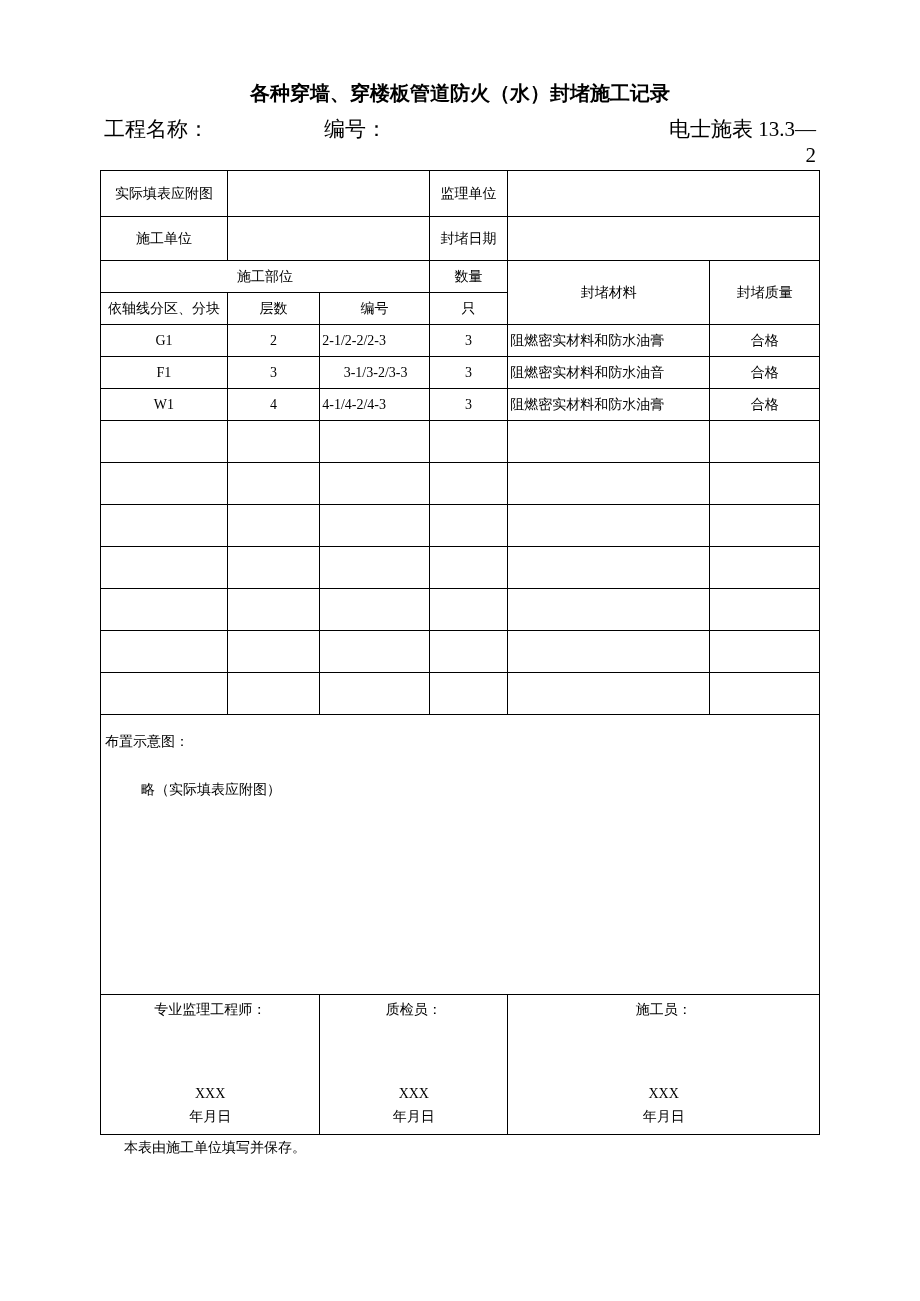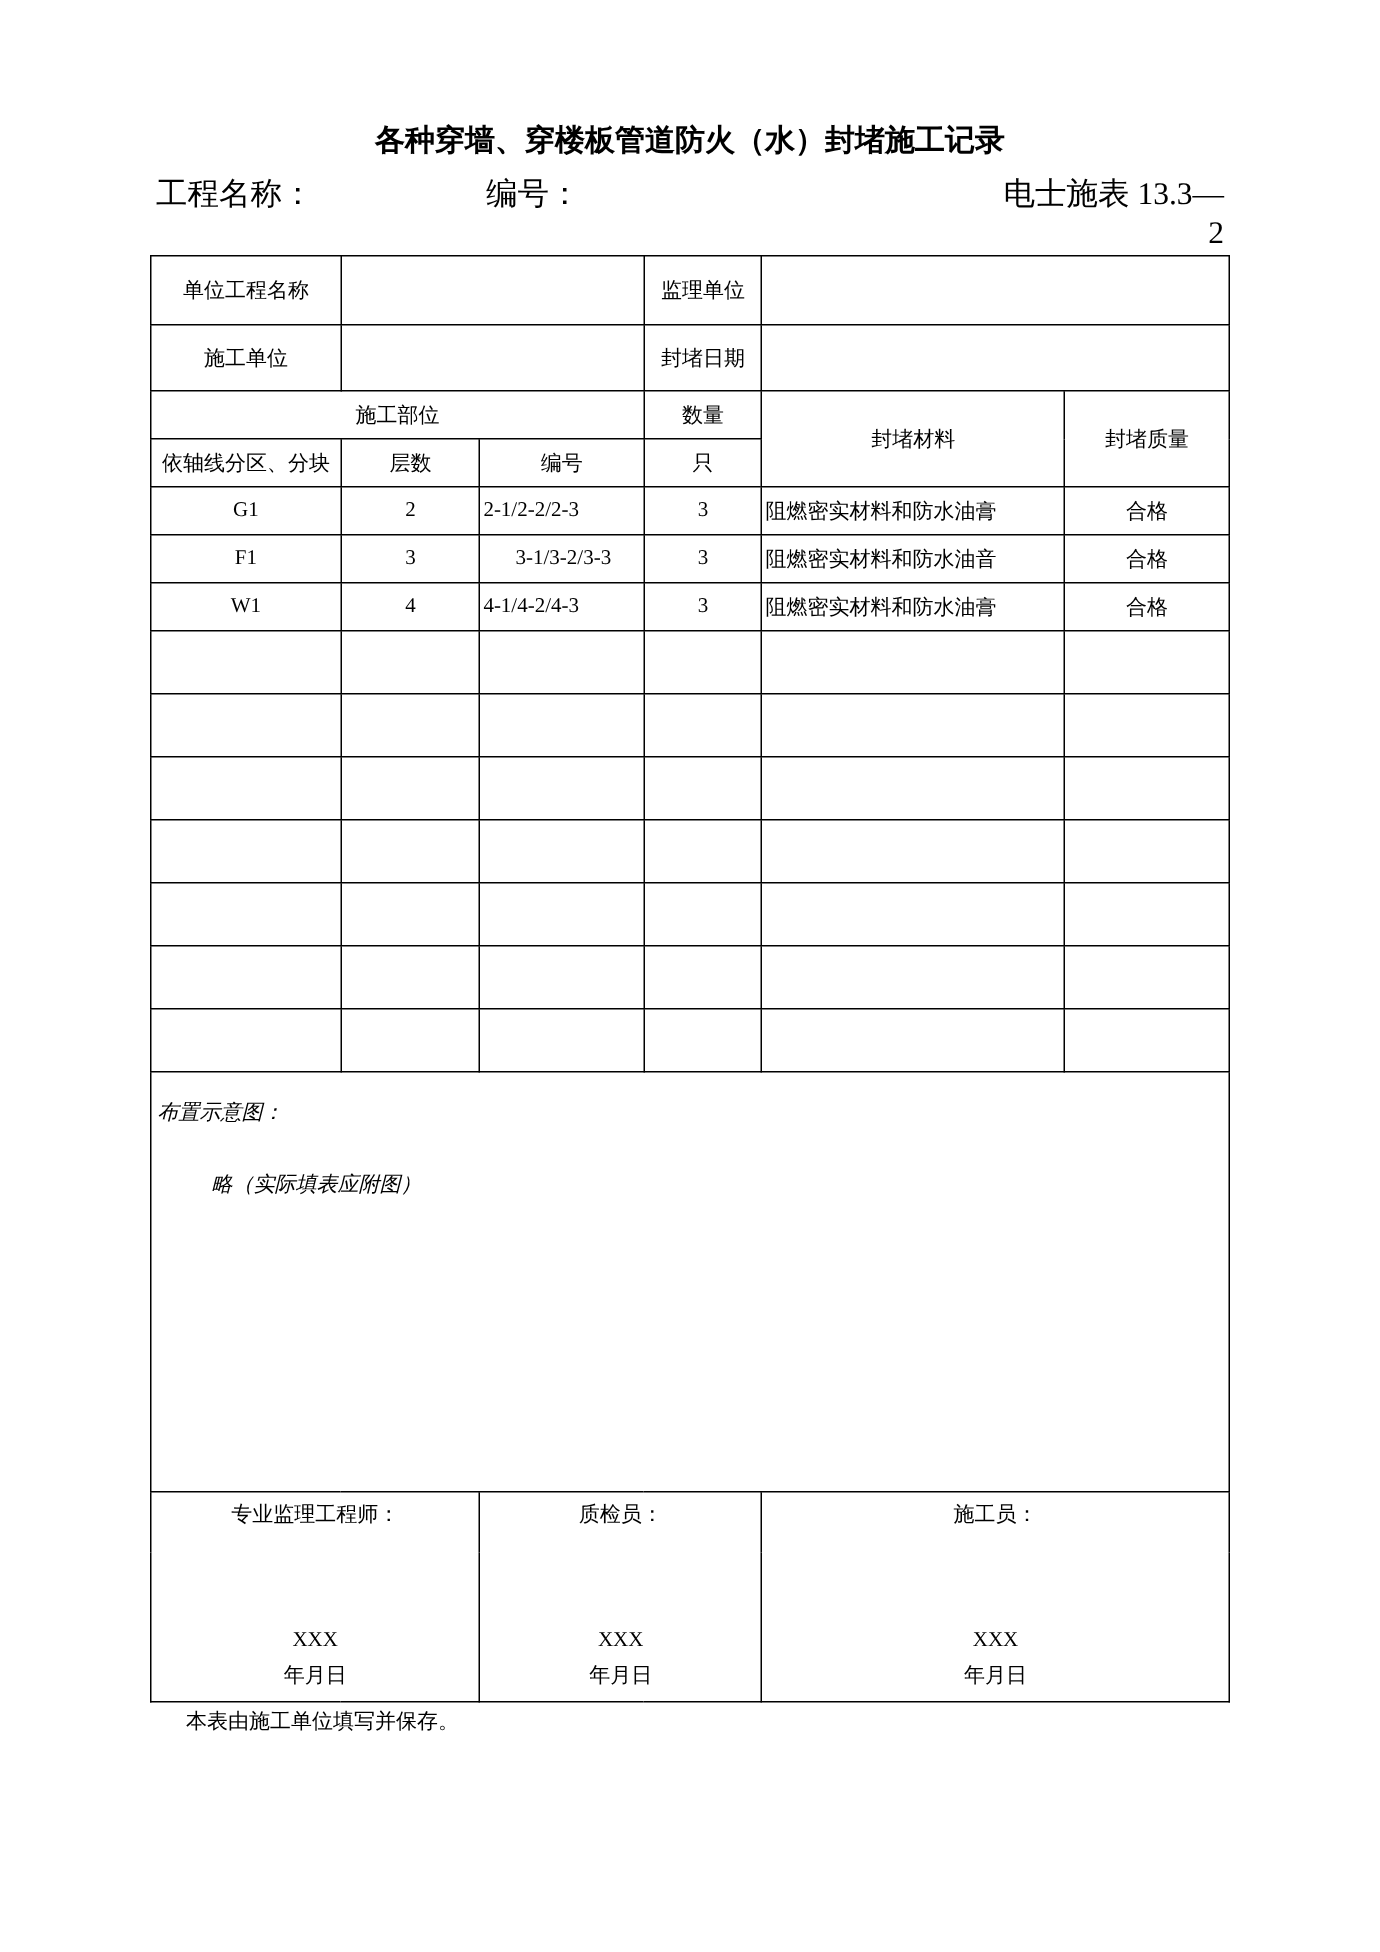--- a/index.html
+++ b/index.html
@@ -54,21 +54,20 @@
     }
     table.main .hdr {
       height: 40px;
     }
     .diagram-cell {
       height: 280px !important;
       text-align: left !important;
       vertical-align: top !important;
       padding: 18px 4px !important;
       font-size: 15px;
-      font-style: italic;
     }
     .diagram-inner {
       padding-left: 0;
     }
     .diagram-sub {
       padding-left: 36px;
       margin-top: 30px;
     }
     .sig-label-cell {
       text-align: left;
@@ -112,21 +111,21 @@
     <col style="width:110px">
     <col style="width:80px">
     <col style="width:95px">
     <col style="width:68px">
     <col style="width:175px">
     <col style="width:95px">
   </colgroup>
 
   <tbody>
       <tr class="hdr">
-    <td style="height:46px">单位工程名称</td>
+    <td style="height:46px">实际填表应附图</td>
     <td colspan="2"></td>
     <td>监理单位</td>
     <td colspan="2"></td>
   </tr>
 
   <tr class="hdr">
     <td style="height:44px">施工单位</td>
     <td colspan="2"></td>
     <td>封堵日期</td>
     <td colspan="2"></td>

